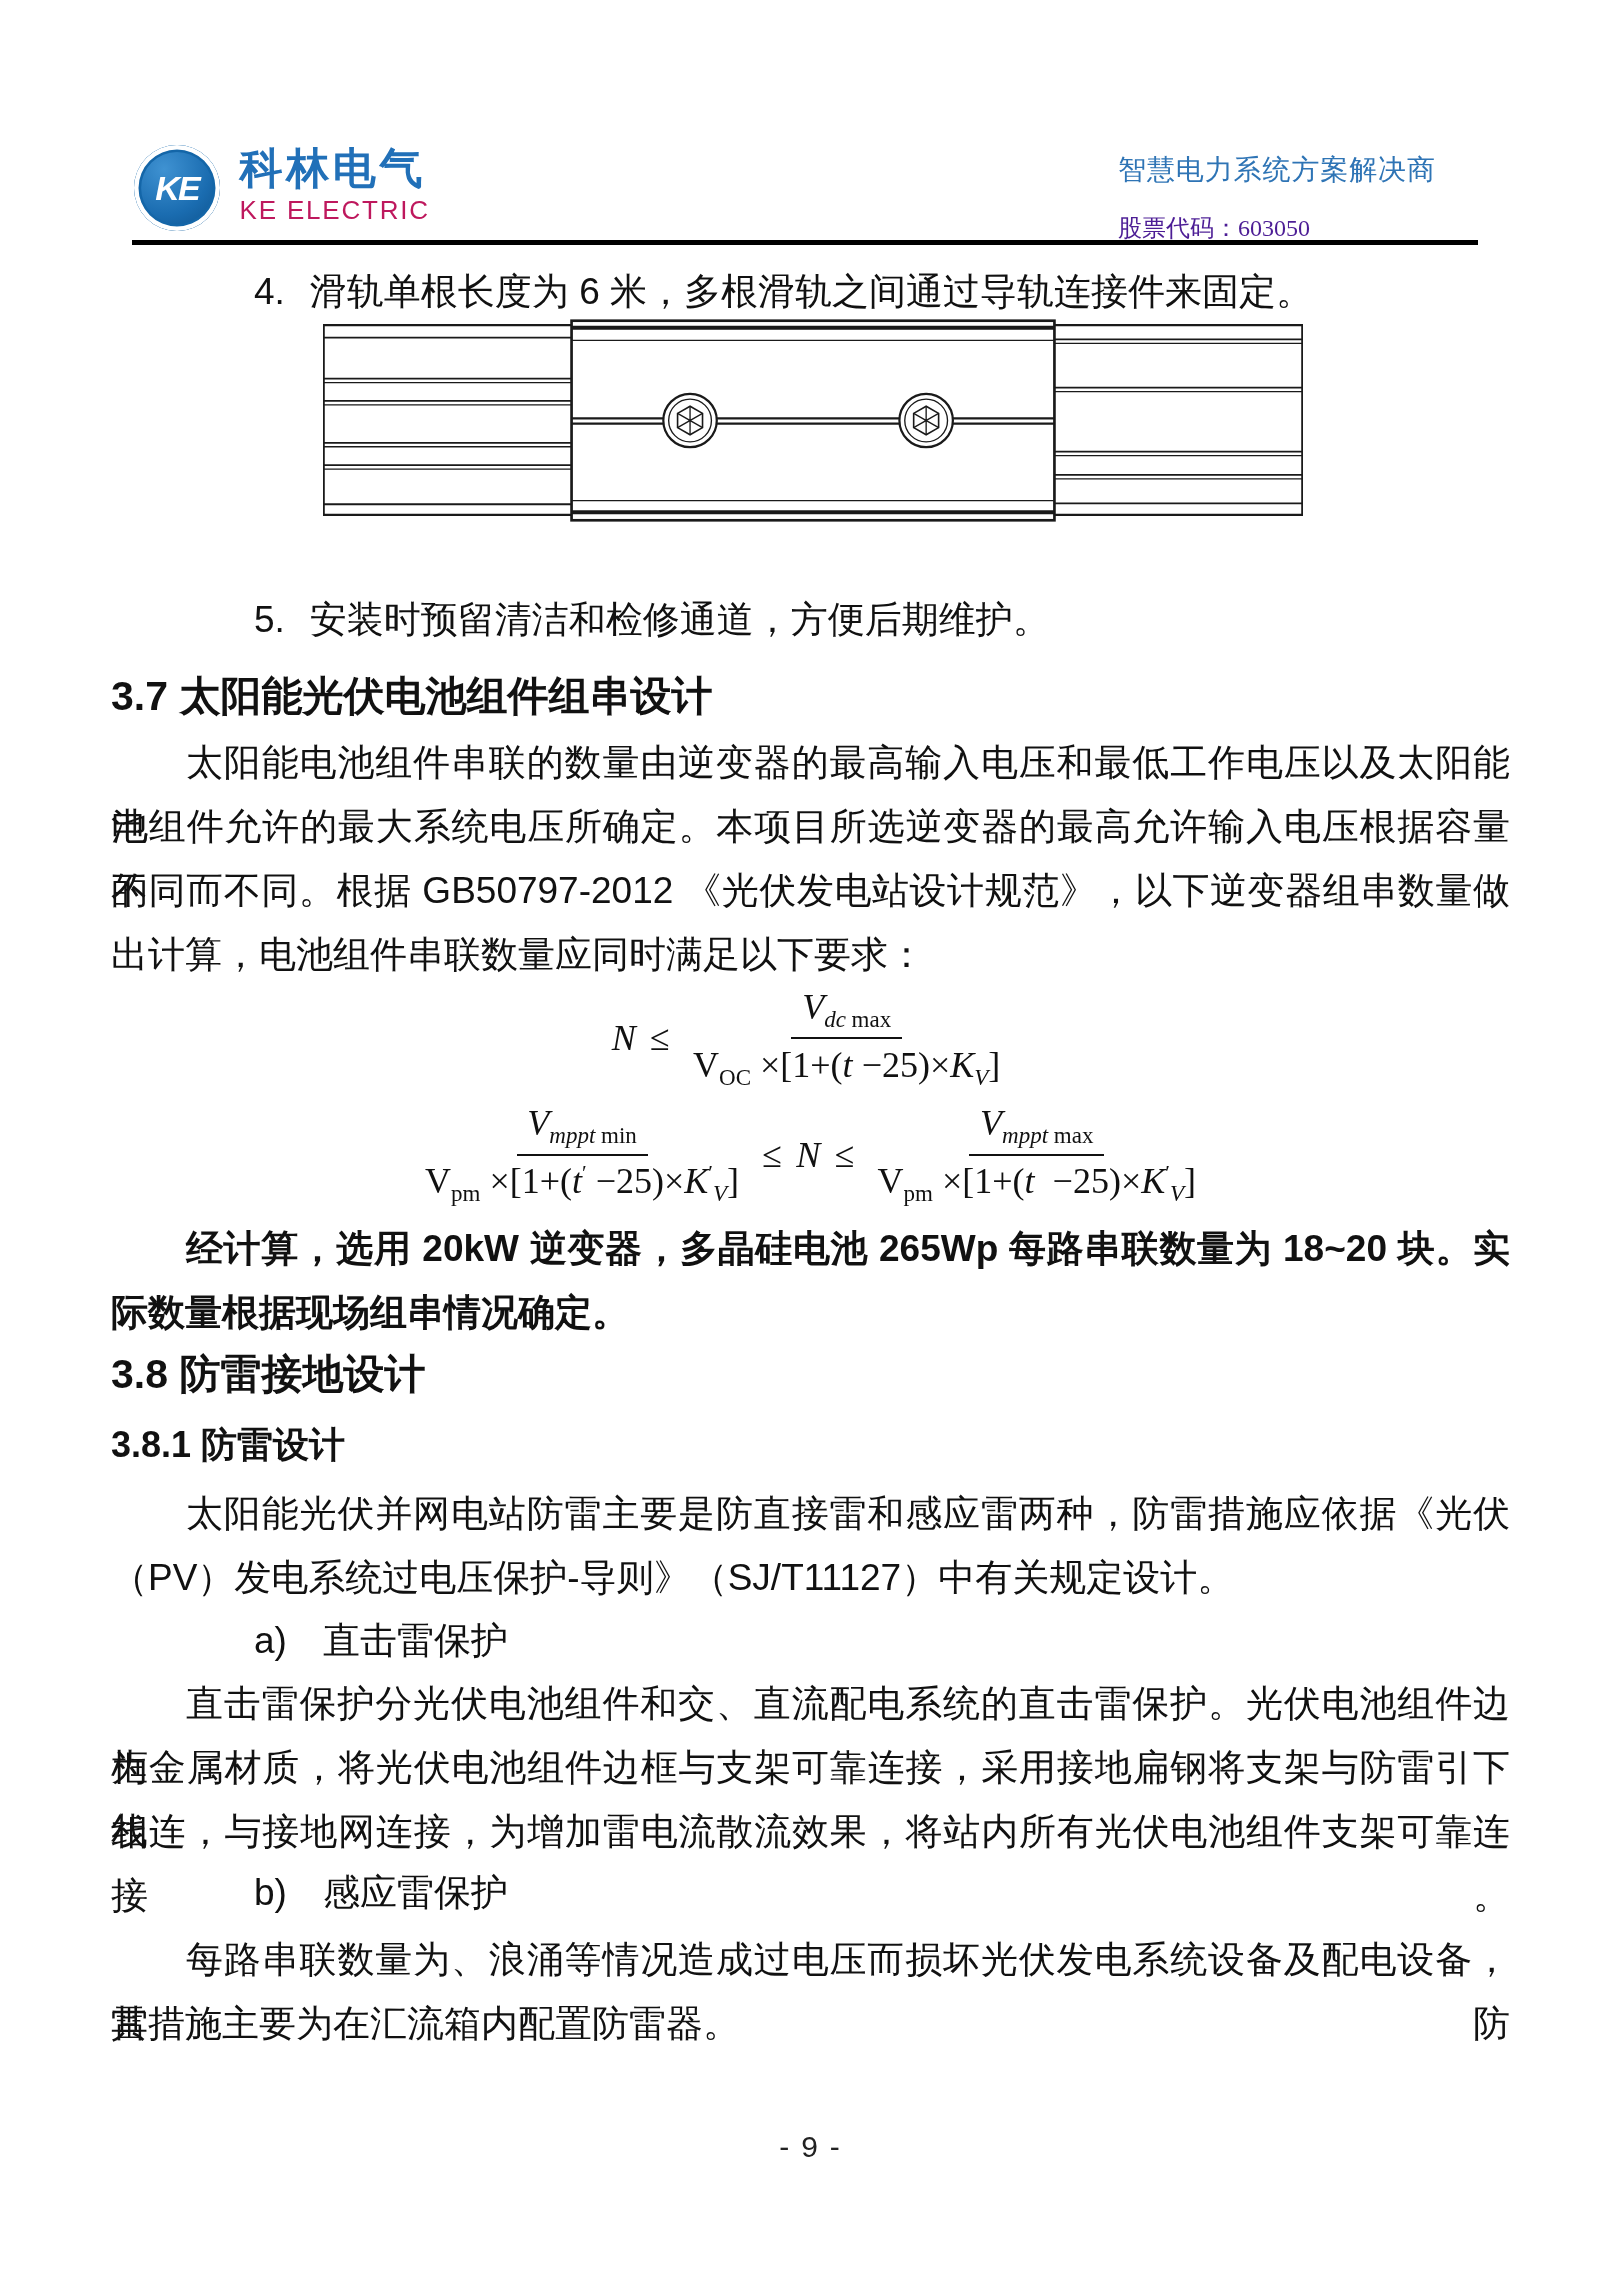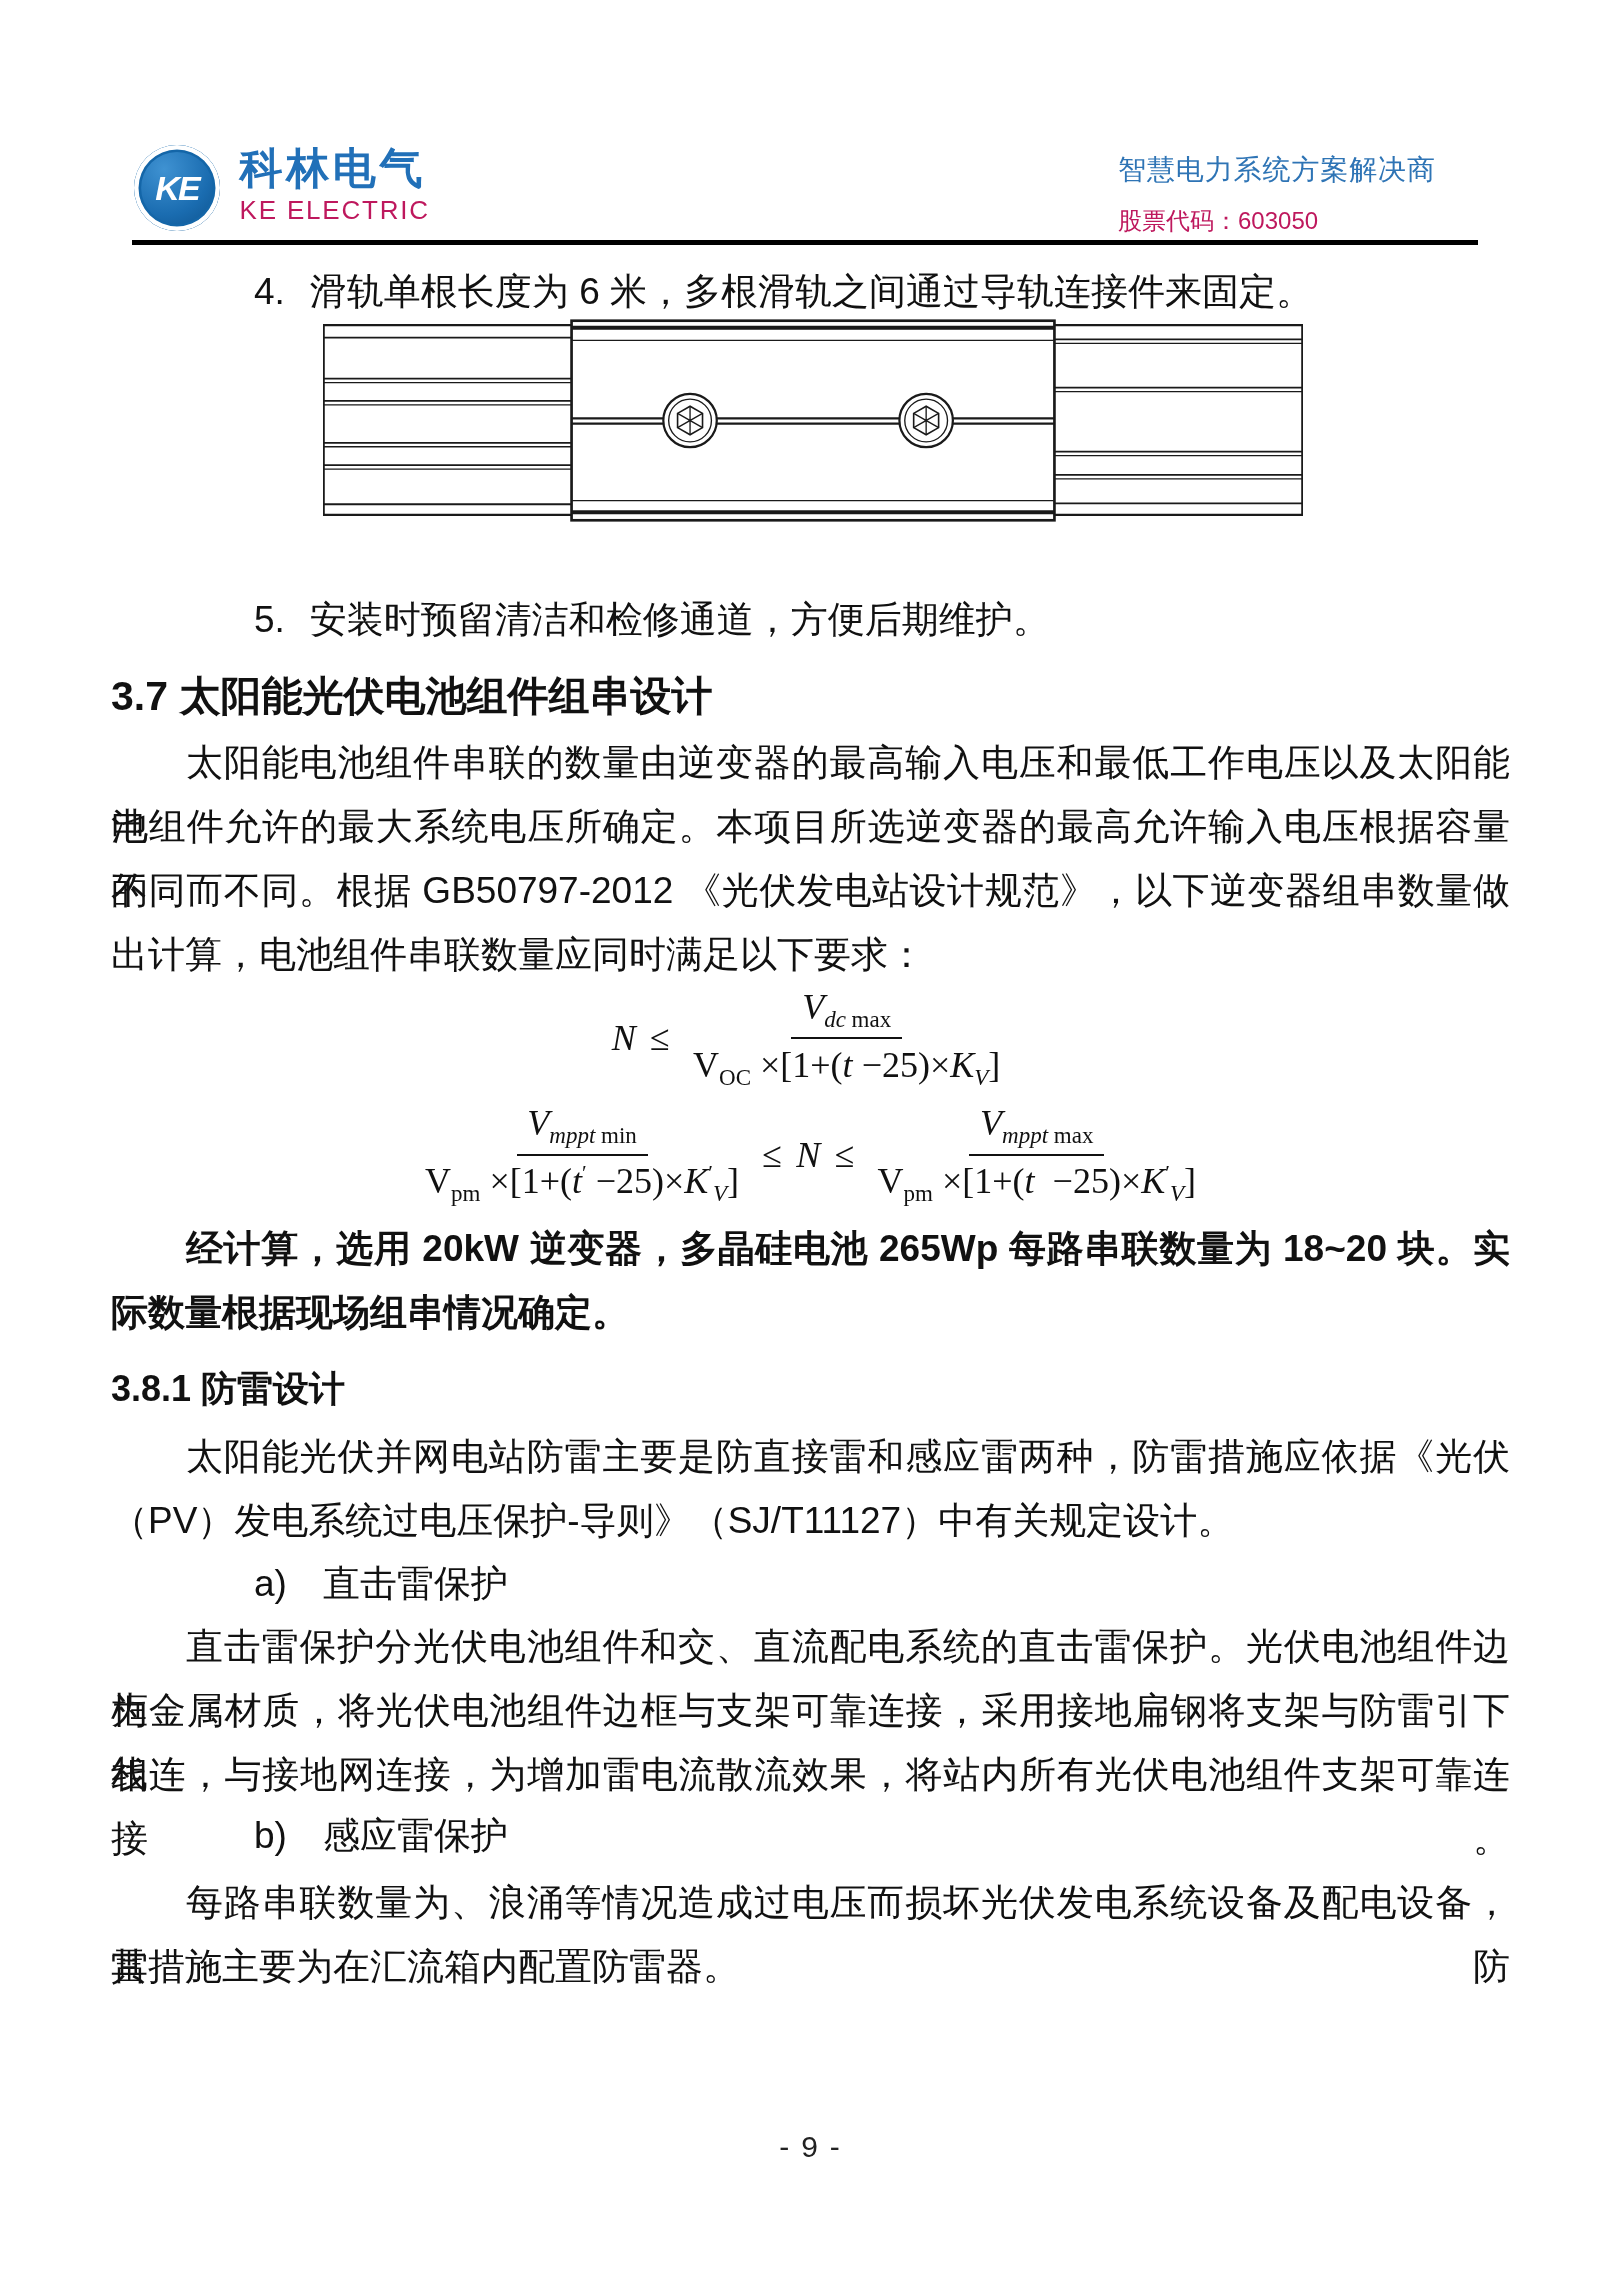--- a/index.html
+++ b/index.html
@@ -11,21 +11,21 @@
   .logo-circle{width:86px;height:86px;border-radius:50%;
     background:radial-gradient(circle at 35% 28%, #3f92d2 0%, #1a6cb0 55%, #0b4d85 100%);
     box-shadow:inset 0 0 0 4.5px #ffffff, inset 0 0 0 7.1px #1466a8;
     display:flex;align-items:center;justify-content:center;}
   .logo-circle span{color:#fff;font-size:34px;font-weight:700;font-style:italic;letter-spacing:-1.8px;}
   .logo-text{margin-left:19.6px;}
   .logo-cn{font-size:43px;font-weight:700;color:#2170b8;letter-spacing:3.6px;line-height:46px;}
   .logo-en{font-size:26px;color:#be185d;letter-spacing:1.8px;margin-top:3.6px;}
   .header-right{position:absolute;top:151px;left:1118px;}
   .tagline{font-size:28px;color:#2e74b5;letter-spacing:0.9px;}
-  .stock{font-size:24px;color:#be185d;margin-top:16px;}
+  .stock{font-size:24px;color:#4c1d95;margin-top:23px;font-family:Liberation Serif, serif;}
   .header-rule{position:absolute;top:240px;left:132px;width:1346px;height:4.5px;background:#000;}
 
   
   .content{position:absolute;top:254px;left:111px;width:1399px;}
   .item-line{font-size:37px;line-height:53px;padding-left:143px;white-space:nowrap;}
   .item-line .num{display:inline-block;margin-right:25px;}
   .drawing{margin:25px 0 0 212px;width:980px;height:205px;}
   .h1{font-size:41px;line-height:55px;font-weight:700;margin:23px 0 0 0;}
   .h1.sp{margin-top:1.8px;}
   .h2{font-size:36px;line-height:48px;font-weight:700;margin:19.6px 0 0 0;}
@@ -184,20 +184,21 @@
         <span class="fnum"><span class="it">V</span><sub><span class="it">mppt</span> <span>max</span></sub></span>
         <span class="fden"><span>V</span><sub>pm</sub><span> ×[1+(</span><span class="it">t</span><span class="gap"> −25)×</span><span class="it">K</span><sup>′</sup><sub class="it">V</sub><span>]</span></span>
       </span>
     </div>
 
     <div class="para m6">
       <div class="pline jfull ind bold">经计算，选用 20kW 逆变器，多晶硅电池 265Wp 每路串联数量为 18~20 块。实</div>
       <div class="pline bold">际数量根据现场组串情况确定。</div>
     </div>
 
+    <h2 class="h1 sp">3.8 防雷接地设计</h2>
     <h3 class="h2">3.8.1 防雷设计</h3>
 
     <div class="para m14">
       <div class="pline jfull ind">太阳能光伏并网电站防雷主要是防直接雷和感应雷两种，防雷措施应依据《光伏</div>
       <div class="pline">（PV）发电系统过电压保护-导则》（SJ/T11127）中有关规定设计。</div>
     </div>
 
     <div class="item-line ia">
       <span class="numa">a)</span><span>直击雷保护</span>
     </div>

